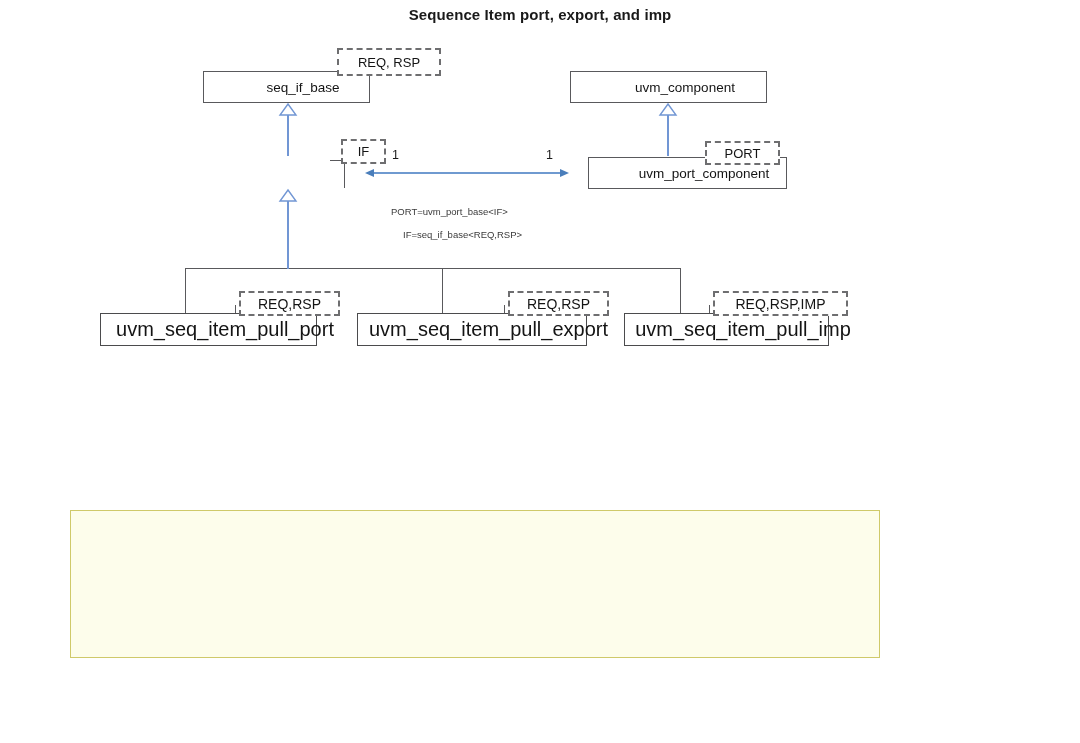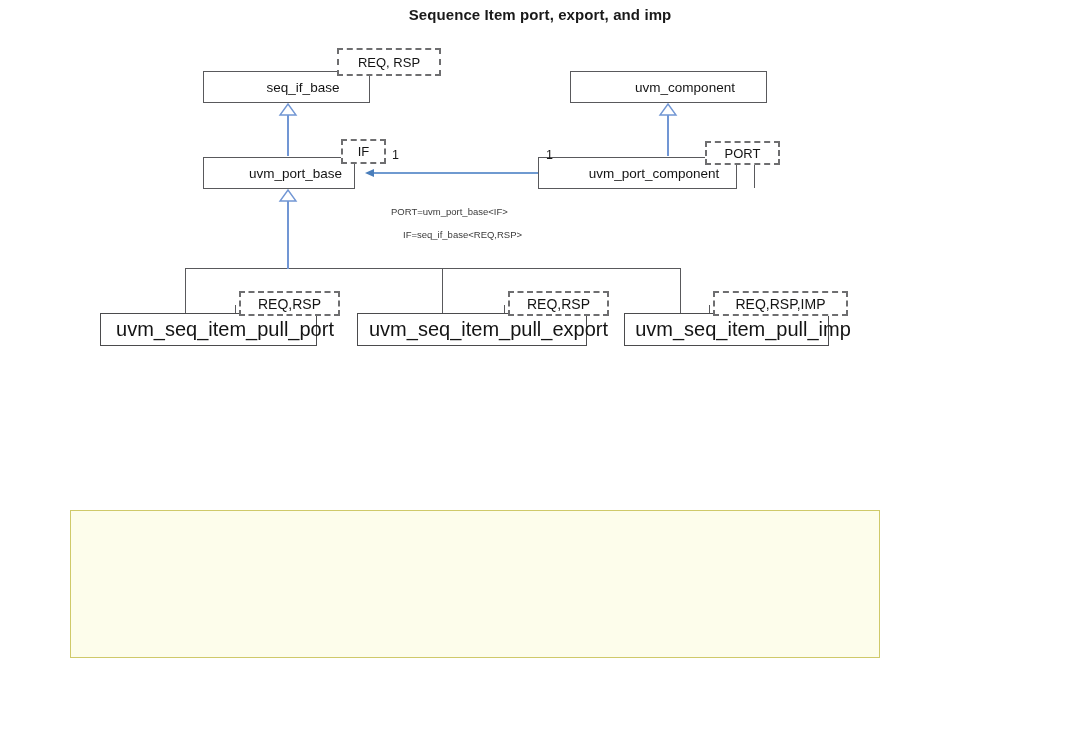--- a/index.html
+++ b/index.html
@@ -153,31 +153,28 @@
   </svg>
 
   <div class="gen-line" style="left:667px; top:113px; height:43px;"></div>
   <svg class="gen-tri-svg" style="left:659px; top:104px;" width="18" height="12">
     <polygon points="9,0 17,11 1,11" fill="#ffffff" stroke="#7196d4" stroke-width="1.4"></polygon>
   </svg>
 
   <div class="ln-h" style="left:330px; top:160px; width:14px;"></div>
   <div class="ln-v" style="left:344px; top:160px; height:28px;"></div>
 
-  <div class="cls" style="left:203px; top:157px; width:152px; height:32px;">
-    <span>uvm_port_base</span>
-  </div>
   <div class="tpl" style="left:341px; top:139px; width:45px; height:25px;">
     <span>IF</span>
   </div>
 
   <div class="ln-h" style="left:740px; top:160px; width:14px;"></div>
   <div class="ln-v" style="left:754px; top:160px; height:28px;"></div>
 
-  <div class="cls" style="left:538px; top:157px; width:199px; height:32px;">
+  <div class="cls" style="left:588px; top:157px; width:199px; height:32px;">
     <span>uvm_port_component</span>
   </div>
   <div class="tpl" style="left:705px; top:141px; width:75px; height:24px;">
     <span>PORT</span>
   </div>
 
   <svg class="assoc-svg" style="left:363px; top:164px;" width="208" height="18">
     <defs>
       <marker id="arrL" markerWidth="10" markerHeight="10" refX="9" refY="4" orient="auto" markerUnits="userSpaceOnUse">
         <path d="M9,0 L9,8 L0,4 z" fill="#4a7ebb"></path>

